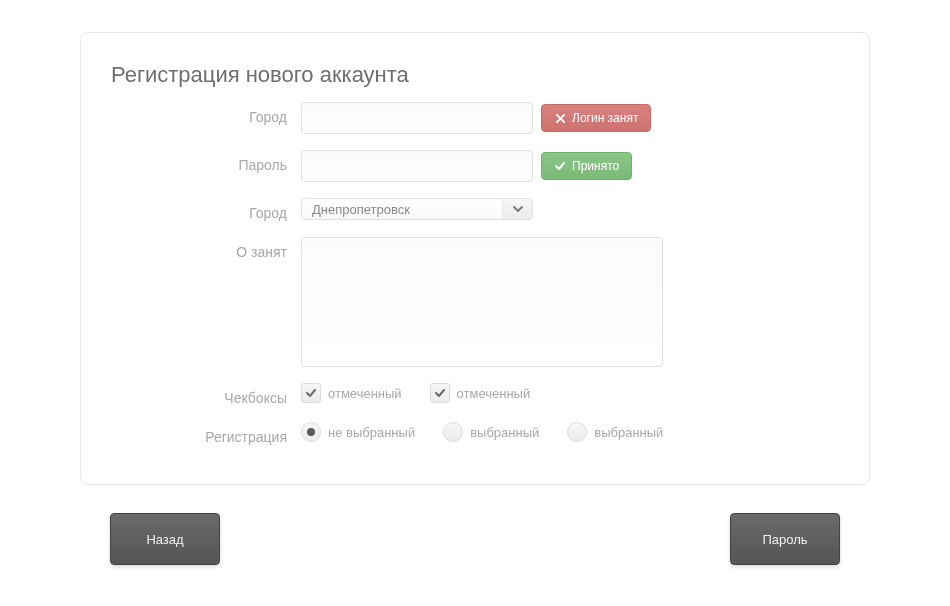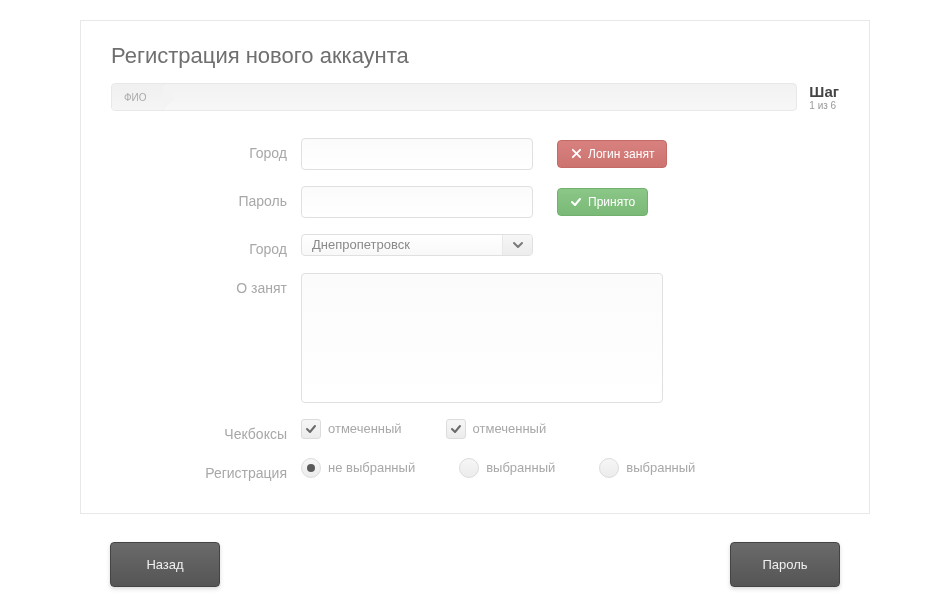--- a/index.html
+++ b/index.html
@@ -8,25 +8,25 @@
       padding: 0;
     }
     body {
       font-family: Arial, Helvetica, sans-serif;
       background: #fff;
       padding: 20px;
       color: #555;
     }
     .panel {
       width: 790px;
-      margin: 0 auto;
+      margin: 12px auto;
       border: 1px solid #e8e8e8;
-      border-radius: 0;
+      border-radius: 8px;
       background: #fff;
-      padding: 22px 30px;
+      padding: 29px 30px;
     }
     .title {
       font-size: 22px;
       font-weight: 400;
       color: #6f6f6f;
       margin-bottom: 14px;
     }
     .progress-row {
       display: flex;
       align-items: center;
@@ -91,21 +91,21 @@
       width: 190px;
       text-align: right;
       padding-top: 7px;
       padding-right: 14px;
       font-size: 14px;
       color: #a8a8a8;
     }
     .input-col {
       display: flex;
       align-items: center;
-      gap: 24px;
+      gap: 8px;
       flex-wrap: wrap;
     }
     .text-input {
       width: 232px;
       height: 32px;
       border: 1px solid #e0e0e0;
       border-radius: 4px;
       background: linear-gradient(#fbfbfb, #ffffff);
       padding: 0 10px;
       font-size: 13px;
@@ -213,45 +213,36 @@
     }
     .footer {
       margin: 28px auto 0;
       width: 790px;
       display: flex;
       justify-content: space-between;
       padding: 0 30px 10px;
     }
     .btn {
       min-width: 110px;
-      height: 45px;
+      height: 52px;
       border-radius: 4px;
       border: 1px solid #444;
       background: linear-gradient(#6a6a6a, #555555);
       color: #f0f0f0;
       font-size: 13px;
       cursor: pointer;
       box-shadow: 0 2px 4px rgba(0,0,0,0.15);
     }
   </style>
 </head>
 <body>
 
 <div class="panel">
   <div class="title">Регистрация нового аккаунта</div>
 
-  <div class="progress-row">
-    <div class="progress-bar">
-      <div class="step-tag">ФИО</div>
-    </div>
-    <div class="step-info">
-      <div class="step-label">Шаг</div>
-      <div class="step-sub">1 из 6</div>
-    </div>
-  </div>
 
   <div class="form-area">
 
     <div class="row">
       <div class="label-col">Город</div>
       <div class="input-col">
         <input type="text" class="text-input" value="" style="">
         <div class="badge badge-error">
           <span class="badge-icon">
             <svg viewBox="0 0 12 12" width="11" height="11">

